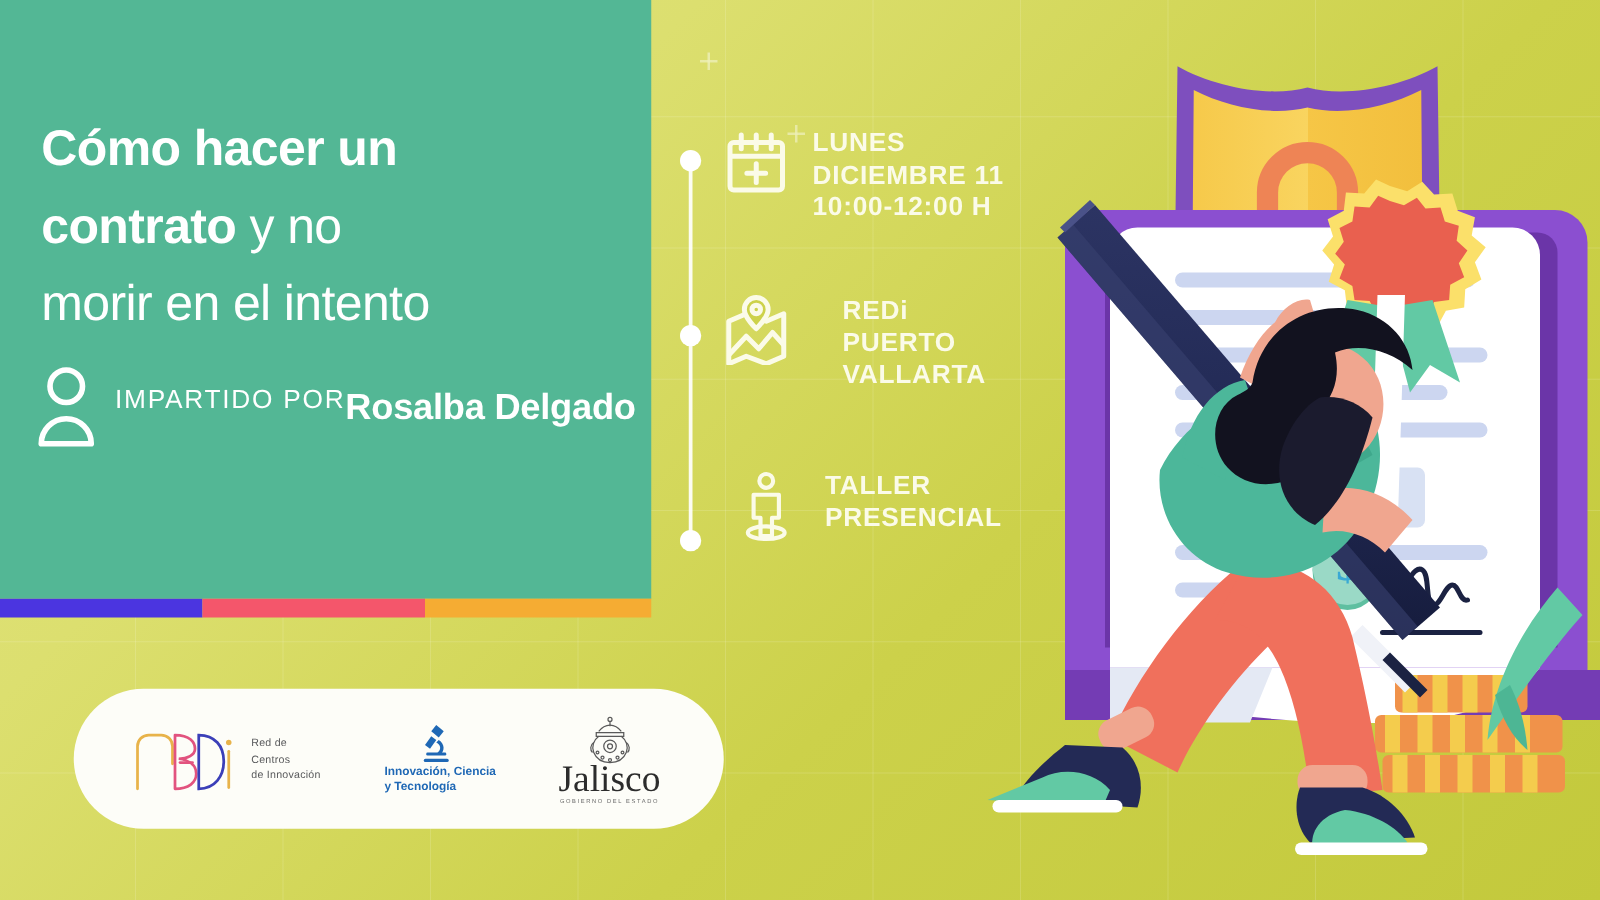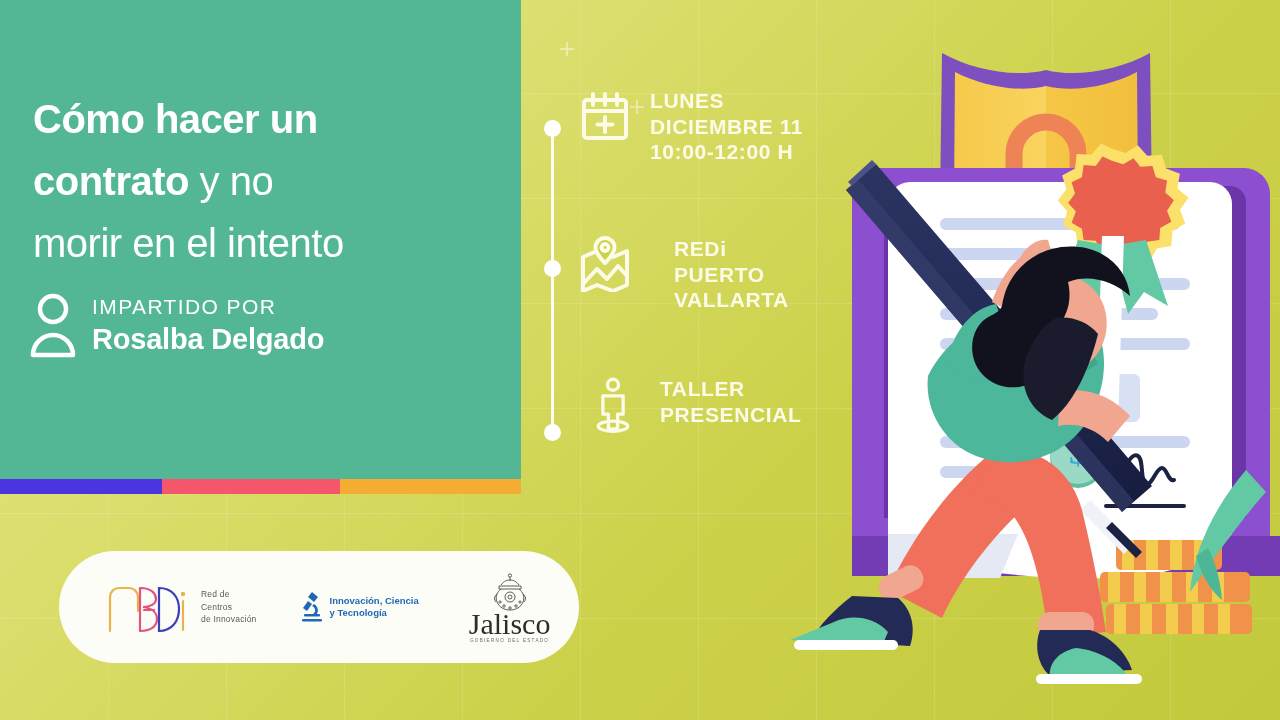--- a/index.html
+++ b/index.html
@@ -53,21 +53,21 @@
     white-space:nowrap;
   }
   .title-line .bold{ font-weight:bold; }
   .title-line .light{ font-weight:normal; }
 
   .speaker-row{
     position:absolute; left:30px; top:292px;
     display:flex; align-items:center; gap:16px;
   }
   .person-glyph{ width:46px; height:66px; flex:0 0 46px; }
-  .speaker-text{ display:flex; flex-direction:column; justify-content:center; }
+  .speaker-text{ display:flex; flex-direction:row; justify-content:center; }
   .speaker-label{
     color:#ffffff; font-size:21px; letter-spacing:1.4px;
     font-weight:normal; line-height:26px;
   }
   .speaker-name{
     color:#ffffff; font-size:29px; font-weight:bold;
     letter-spacing:-0.2px; line-height:34px; margin-top:2px;
   }
 
   
@@ -89,21 +89,21 @@
     display:flex; align-items:center;
     z-index:8;
   }
   .logo-redi{ display:flex; align-items:center; margin-left:45px; }
   .redi-mark{ width:85px; height:52px; }
   .redi-caption{
     margin-left:12px; color:#58595b; font-size:8.5px;
     line-height:12.5px; letter-spacing:.2px;
     white-space:nowrap;
   }
-  .logo-ict{ display:flex; align-items:center; margin-left:44px; }
+  .logo-ict{ display:flex; align-items:center; margin-left:44px;flex-direction:column; }
   .ict-mark{ width:22px; height:34px; }
   .ict-caption{
     margin-left:7px; color:#1f68b5; font-size:9.5px; font-weight:bold;
     line-height:12.5px; white-space:nowrap;
   }
   .logo-jalisco{
     margin-left:50px; display:flex; flex-direction:column;
     align-items:center; justify-content:center;
   }
   .jalisco-crest{ width:46px; height:40px; }
@@ -316,21 +316,21 @@
       </g>
     </svg>
   </div>
 
   <div class="info-column">
     <div class="timeline-line"></div>
     <div class="timeline-dot" style="top:120px;"></div>
     <div class="timeline-dot" style="top:260px;"></div>
     <div class="timeline-dot" style="top:424px;"></div>
 
-    <div class="info-item" style="left:40px;top:88px;">
+    <div class="info-item" style="left:40px;top:102px;">
       <div class="info-icon">
         <svg viewBox="0 0 50 56" width="50" height="56">
           <g fill="none" stroke="#fbfbe8" stroke-width="4">
             <rect x="4" y="12" width="42" height="38" rx="3"></rect>
             <path d="M4 23 h42"></path>
             <path d="M13 6 v11 M25 6 v11 M37 6 v11" stroke-linecap="round"></path>
             <path d="M25 29 v15 M17.5 36.5 h15" stroke-linecap="round"></path>
           </g>
         </svg>
       </div>

